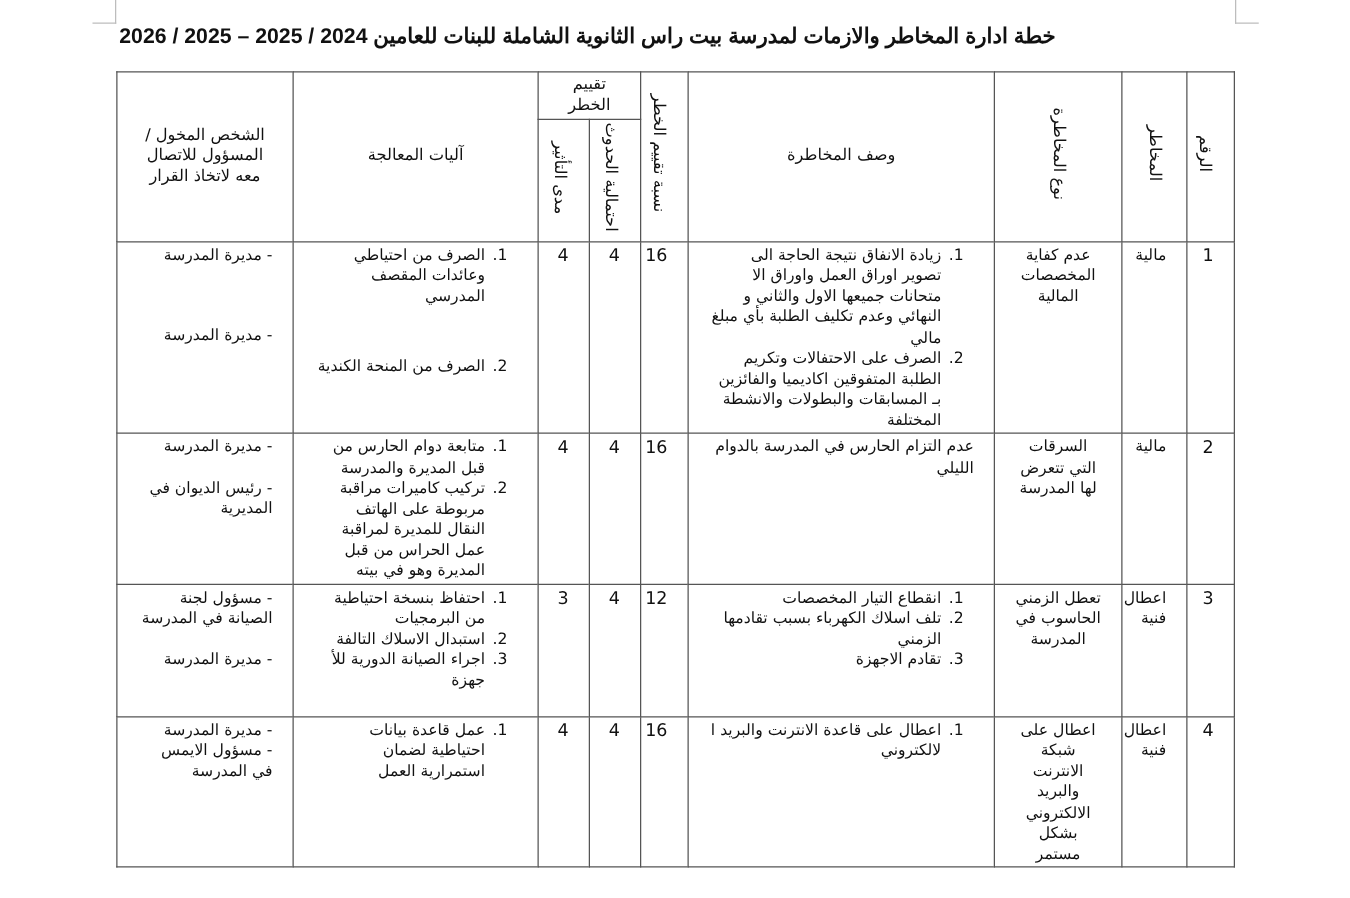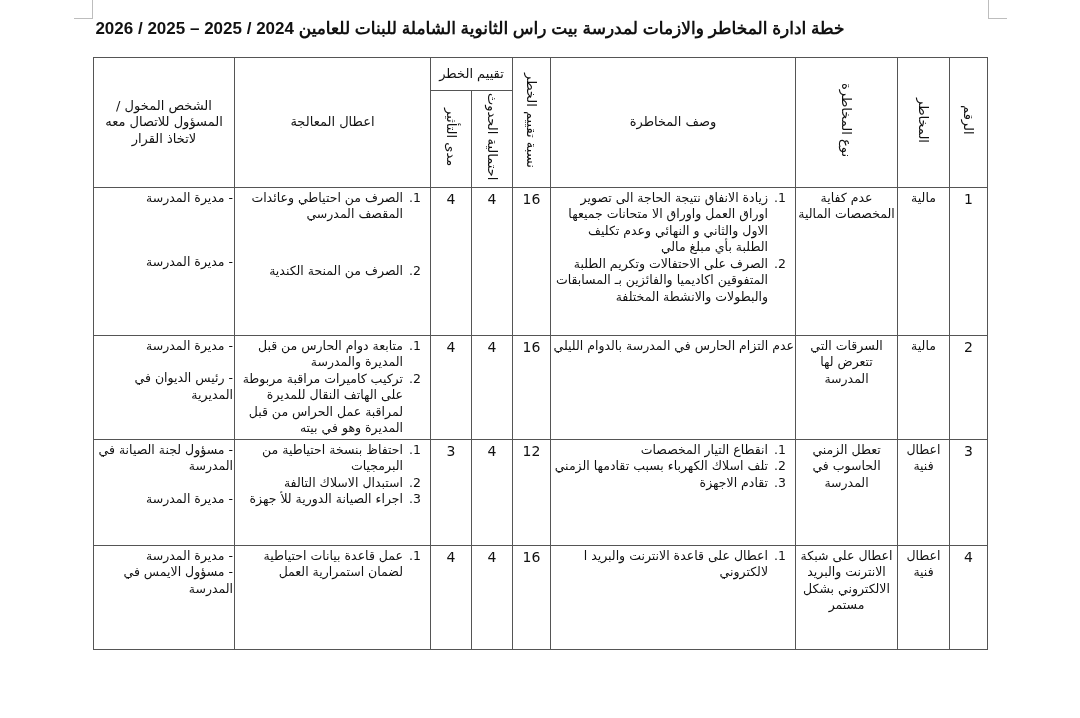--- a/index.html
+++ b/index.html
@@ -5,21 +5,21 @@
   html, body { margin: 0; padding: 0; background: #ffffff; }
   body { width: 1080px; height: 718px; position: relative; overflow: hidden;
          font-family: "DejaVu Sans", sans-serif; color: #111; }
   .crop { position: absolute; border-color: #bdbdbd; border-style: solid; width: 18px; height: 18px; }
   .crop.tl { left: 74px; top: 0; border-width: 0 1px 1px 0; }
   .crop.tr { left: 988px; top: 0; border-width: 0 0 1px 1px; }
   .title { position: absolute; top: 18px; left: 0; width: 940px; text-align: center;
            font-family: "Liberation Sans", sans-serif; font-weight: bold; font-size: 17px; direction: rtl; }
   table { position: absolute; left: 93px; top: 57px; width: 894px; border-collapse: collapse;
           direction: rtl; table-layout: fixed; font-size: 12.5px; line-height: 16.5px; }
-  td, th { border: 1px solid #555; vertical-align: top; padding: 2px 1px; font-weight: normal; }
+  td, th { border: 1px solid #555; vertical-align: top; padding: 2px 16px; font-weight: normal; }
   th { vertical-align: middle; text-align: center; font-size: 13px; }
   .vert { writing-mode: vertical-rl; display: inline-block; line-height: 15px; font-size: 13px; }
   .num { text-align: center; font-size: 14px; padding-top: 3px; }
   .center { text-align: center; }
   ol { margin: 0; padding: 0 24px 0 0; }
   ol li { padding-right: 2px; }
   .gap { height: 48px; }
   .gap2 { height: 16px; }
 </style>
 </head>
@@ -43,21 +43,21 @@
       <col style="width:141px">
   </colgroup>
   <thead>
     <tr style="height:33px">
       <th rowspan="2"><span class="vert">الرقم</span></th>
       <th rowspan="2"><span class="vert">المخاطر</span></th>
       <th rowspan="2"><span class="vert">نوع المخاطرة</span></th>
       <th rowspan="2">وصف المخاطرة</th>
       <th rowspan="2"><span class="vert">نسبة تقييم الخطر</span></th>
       <th colspan="2">تقييم الخطر</th>
-      <th rowspan="2">اعطال المعالجة</th>
+      <th rowspan="2">آليات المعالجة</th>
       <th rowspan="2">الشخص المخول / المسؤول للاتصال معه لاتخاذ القرار</th>
     </tr>
     <tr style="height:66px">
       <th><span class="vert">احتمالية الحدوث</span></th>
       <th><span class="vert">مدى التأثير</span></th>
     </tr>
   </thead>
   <tbody>
 
     <tr style="height:148px">

